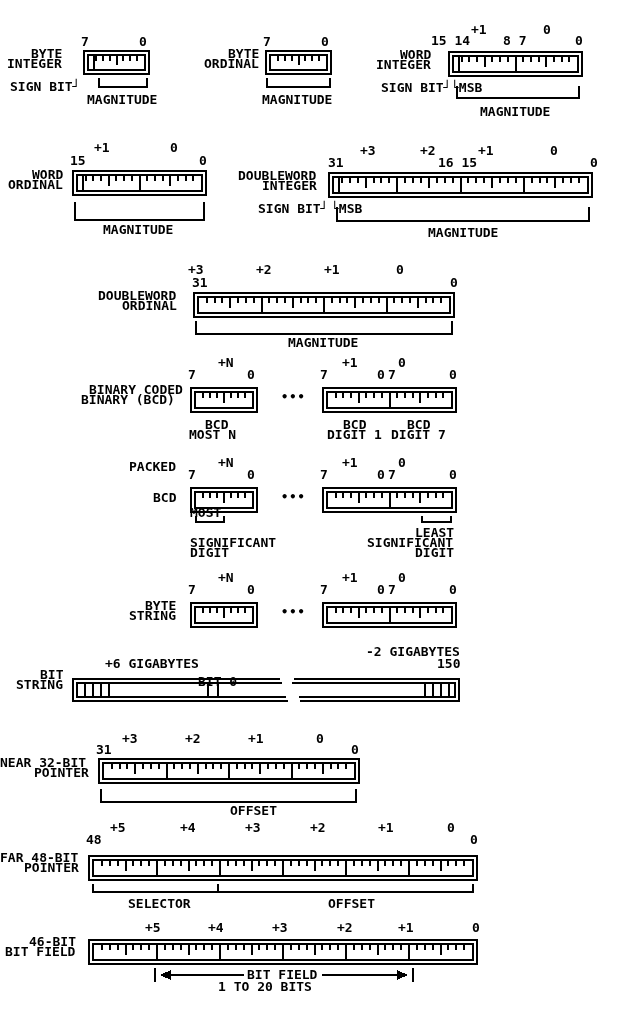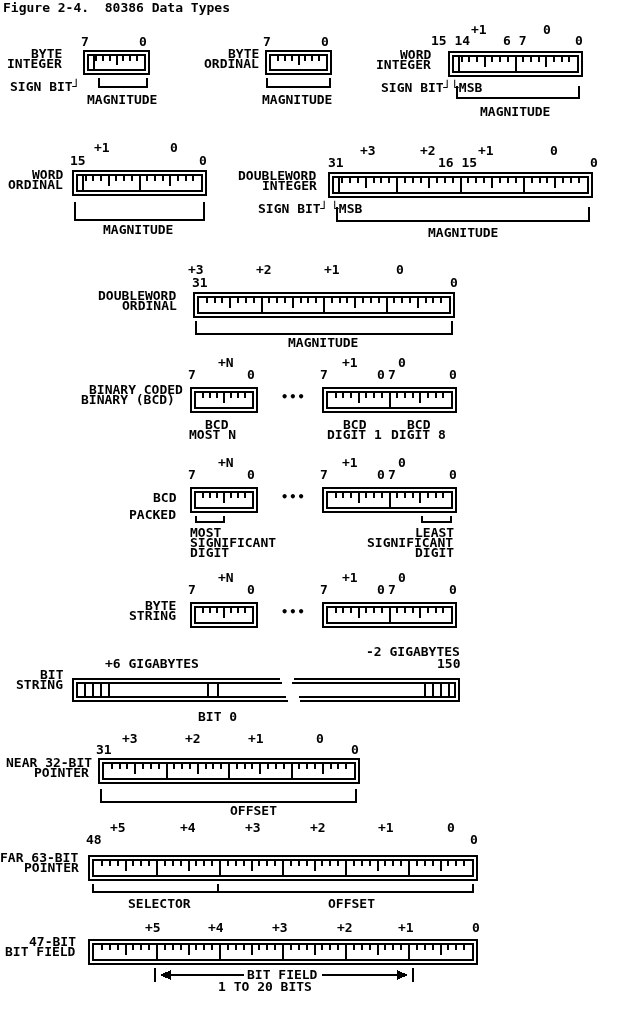--- a/index.html
+++ b/index.html
@@ -405,39 +405,38 @@
     </g>
 
     <g>
       <path d="M155,968 L155,982 M413,968 L413,982"></path>
       <path d="M171,975 L244,975 M322,975 L397,975"></path>
       <polygon points="160,975 171,970 171,980"></polygon>
       <polygon points="408,975 397,970 397,980"></polygon>
     </g>
   </svg>
 
-  <span class="t" style="left:3px;top:1px">Figure 2-4.  80386 Data Types</span>
 
   <span class="t" style="left:81px;top:35px">7</span>
   <span class="t" style="left:139px;top:35px">0</span>
   <span class="t" style="left:31px;top:47px">BYTE</span>
   <span class="t" style="left:7px;top:57px">INTEGER</span>
   <span class="t" style="left:10px;top:80px">SIGN BIT┘</span>
   <span class="t" style="left:87px;top:93px">MAGNITUDE</span>
 
   <span class="t" style="left:263px;top:35px">7</span>
   <span class="t" style="left:321px;top:35px">0</span>
   <span class="t" style="left:228px;top:47px">BYTE</span>
   <span class="t" style="left:204px;top:57px">ORDINAL</span>
   <span class="t" style="left:262px;top:93px">MAGNITUDE</span>
 
   <span class="t" style="left:471px;top:23px">+1</span>
   <span class="t" style="left:543px;top:23px">0</span>
   <span class="t" style="left:431px;top:34px">15 14</span>
-  <span class="t" style="left:503px;top:34px">6 7</span>
+  <span class="t" style="left:503px;top:34px">8 7</span>
   <span class="t" style="left:575px;top:34px">0</span>
   <span class="t" style="left:400px;top:48px">WORD</span>
   <span class="t" style="left:376px;top:58px">INTEGER</span>
   <span class="t" style="left:381px;top:81px">SIGN BIT┘</span>
   <span class="t" style="left:451px;top:81px">└MSB</span>
   <span class="t" style="left:480px;top:105px">MAGNITUDE</span>
 
   <span class="t" style="left:94px;top:141px">+1</span>
   <span class="t" style="left:170px;top:141px">0</span>
   <span class="t" style="left:70px;top:154px">15</span>
@@ -479,35 +478,35 @@
   <span class="t" style="left:398px;top:356px">0</span>
   <span class="t" style="left:320px;top:368px">7</span>
   <span class="t" style="left:377px;top:368px">0</span>
   <span class="t" style="left:388px;top:368px">7</span>
   <span class="t" style="left:449px;top:368px">0</span>
   <span class="t" style="left:205px;top:418px">BCD</span>
   <span class="t" style="left:189px;top:428px">MOST N</span>
   <span class="t" style="left:343px;top:418px">BCD</span>
   <span class="t" style="left:327px;top:428px">DIGIT 1</span>
   <span class="t" style="left:407px;top:418px">BCD</span>
-  <span class="t" style="left:391px;top:428px">DIGIT 8</span>
-
-  <span class="t" style="left:129px;top:508px">PACKED</span>
+  <span class="t" style="left:391px;top:428px">DIGIT 7</span>
+
+  <span class="t" style="left:129px;top:460px">PACKED</span>
   <span class="t" style="left:153px;top:491px">BCD</span>
   <span class="t" style="left:218px;top:456px">+N</span>
   <span class="t" style="left:188px;top:468px">7</span>
   <span class="t" style="left:247px;top:468px">0</span>
   <span class="dots" style="left:281px;top:491px">•••</span>
   <span class="t" style="left:342px;top:456px">+1</span>
   <span class="t" style="left:398px;top:456px">0</span>
   <span class="t" style="left:320px;top:468px">7</span>
   <span class="t" style="left:377px;top:468px">0</span>
   <span class="t" style="left:388px;top:468px">7</span>
   <span class="t" style="left:449px;top:468px">0</span>
-  <span class="t" style="left:190px;top:526px">MOST</span>
+  <span class="t" style="left:190px;top:506px">MOST</span>
   <span class="t" style="left:190px;top:536px">SIGNIFICANT</span>
   <span class="t" style="left:190px;top:546px">DIGIT</span>
   <span class="t" style="left:415px;top:526px">LEAST</span>
   <span class="t" style="left:367px;top:536px">SIGNIFICANT</span>
   <span class="t" style="left:415px;top:546px">DIGIT</span>
 
   <span class="t" style="left:145px;top:599px">BYTE</span>
   <span class="t" style="left:129px;top:609px">STRING</span>
   <span class="t" style="left:218px;top:571px">+N</span>
   <span class="t" style="left:188px;top:583px">7</span>
@@ -518,48 +517,48 @@
   <span class="t" style="left:320px;top:583px">7</span>
   <span class="t" style="left:377px;top:583px">0</span>
   <span class="t" style="left:388px;top:583px">7</span>
   <span class="t" style="left:449px;top:583px">0</span>
 
   <span class="t" style="left:366px;top:645px">-2 GIGABYTES</span>
   <span class="t" style="left:437px;top:657px">150</span>
   <span class="t" style="left:105px;top:657px">+6 GIGABYTES</span>
   <span class="t" style="left:40px;top:668px">BIT</span>
   <span class="t" style="left:16px;top:678px">STRING</span>
-  <span class="t" style="left:198px;top:710px">BIT 0</span>
+  <span class="t" style="left:198px;top:675px">BIT 0</span>
 
   <span class="t" style="left:122px;top:732px">+3</span>
   <span class="t" style="left:185px;top:732px">+2</span>
   <span class="t" style="left:248px;top:732px">+1</span>
   <span class="t" style="left:316px;top:732px">0</span>
   <span class="t" style="left:96px;top:743px">31</span>
   <span class="t" style="left:351px;top:743px">0</span>
-  <span class="t" style="left:6px;top:756px">NEAR 32-BIT</span>
+  <span class="t" style="left:0;top:756px">NEAR 32-BIT</span>
   <span class="t" style="left:34px;top:766px">POINTER</span>
   <span class="t" style="left:230px;top:804px">OFFSET</span>
 
   <span class="t" style="left:110px;top:821px">+5</span>
   <span class="t" style="left:180px;top:821px">+4</span>
   <span class="t" style="left:245px;top:821px">+3</span>
   <span class="t" style="left:310px;top:821px">+2</span>
   <span class="t" style="left:378px;top:821px">+1</span>
   <span class="t" style="left:447px;top:821px">0</span>
   <span class="t" style="left:86px;top:833px">48</span>
   <span class="t" style="left:470px;top:833px">0</span>
-  <span class="t" style="left:0px;top:851px">FAR 63-BIT</span>
+  <span class="t" style="left:0px;top:851px">FAR 48-BIT</span>
   <span class="t" style="left:24px;top:861px">POINTER</span>
   <span class="t" style="left:128px;top:897px">SELECTOR</span>
   <span class="t" style="left:328px;top:897px">OFFSET</span>
 
   <span class="t" style="left:145px;top:921px">+5</span>
   <span class="t" style="left:208px;top:921px">+4</span>
   <span class="t" style="left:272px;top:921px">+3</span>
   <span class="t" style="left:337px;top:921px">+2</span>
   <span class="t" style="left:398px;top:921px">+1</span>
   <span class="t" style="left:472px;top:921px">0</span>
-  <span class="t" style="left:29px;top:935px">47-BIT</span>
+  <span class="t" style="left:29px;top:935px">46-BIT</span>
   <span class="t" style="left:5px;top:945px">BIT FIELD</span>
   <span class="t" style="left:247px;top:968px">BIT FIELD</span>
   <span class="t" style="left:218px;top:980px">1 TO 20 BITS</span>
 </div>
 
 </body></html>

